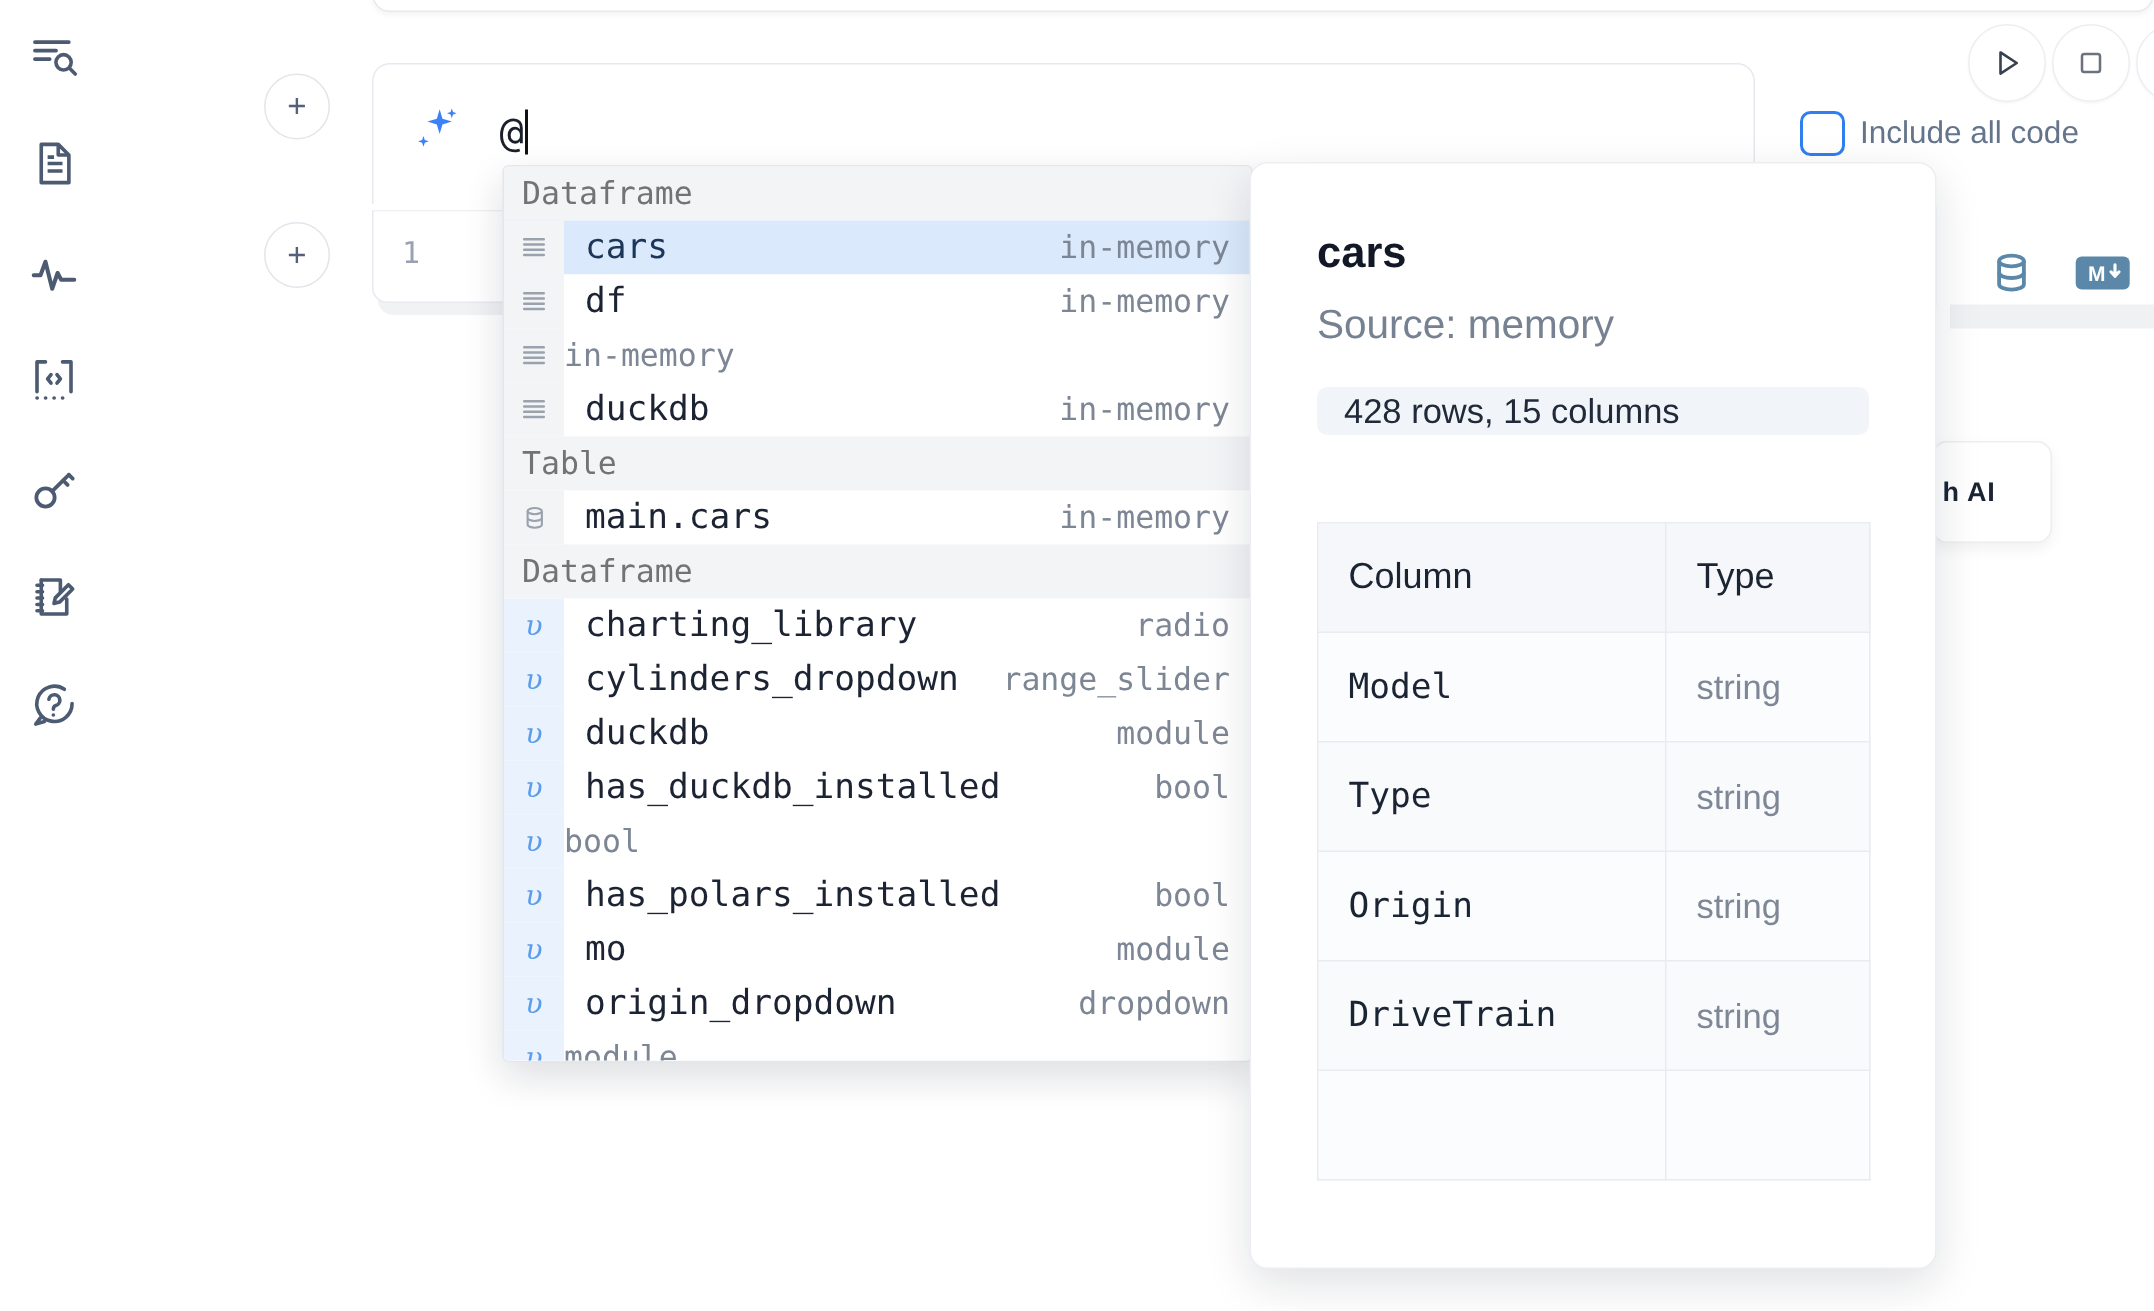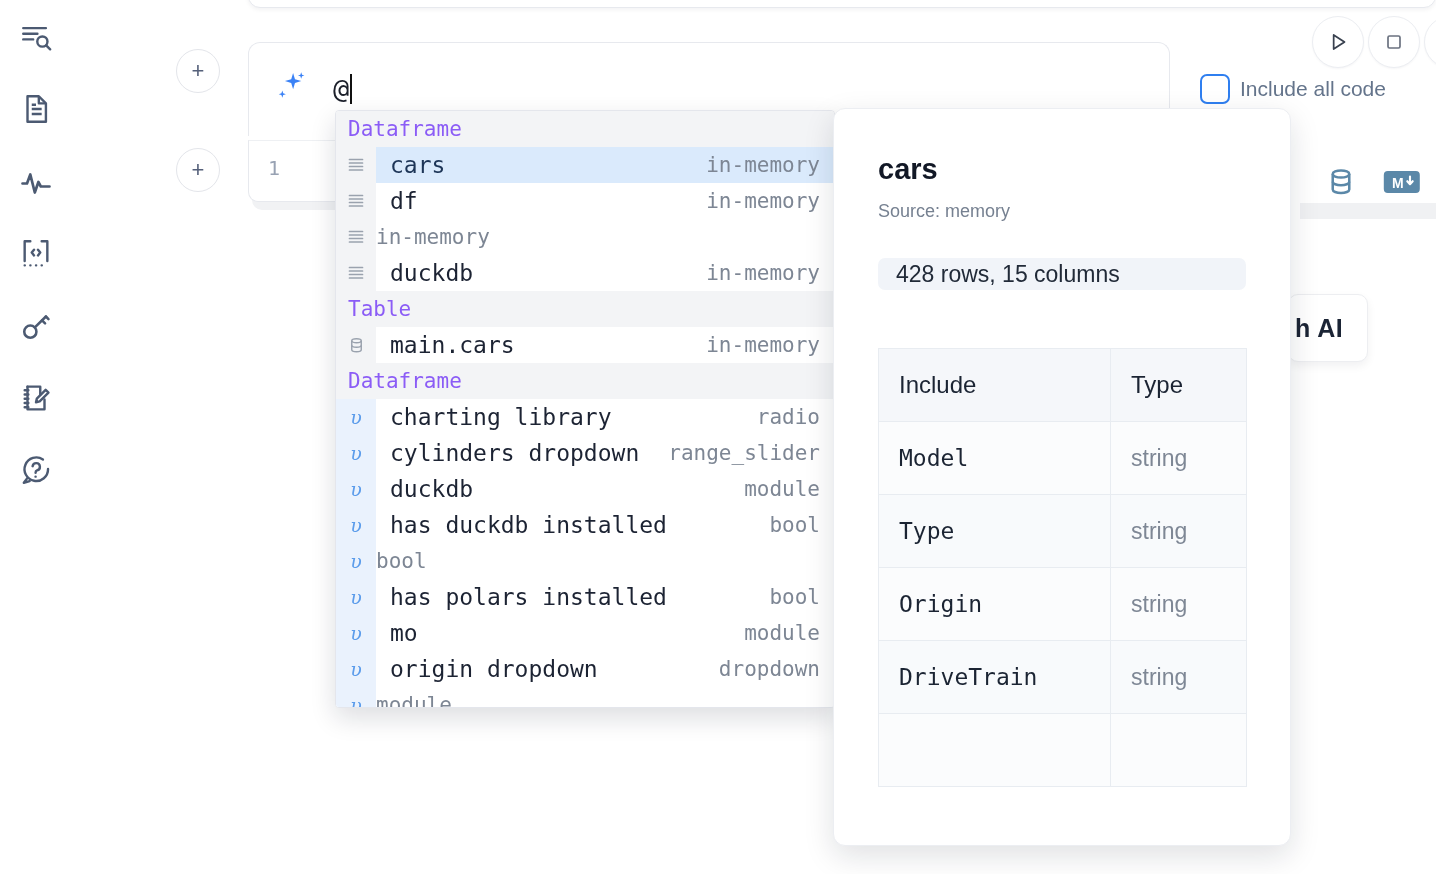--- a/index.html
+++ b/index.html
@@ -87,33 +87,33 @@
   }
   .vsep{ position:absolute; left:1290px; top:138px; width:1px; height:66px; background:#e9ebef;}
 
   
   .ai-card{
     position:absolute; left:1288px; top:294px; width:80px; height:68px;
     background:#fff; border:1px solid #edeef1; border-radius:10px;
     box-shadow:0 4px 10px rgba(16,24,40,.06);
     display:flex; align-items:center; padding-left:6px;
   }
-  .ai-card span{ font-size:25px; font-weight:700; color:#1b2435; letter-spacing:.5px;}
+  .ai-card span{ font-size:18px; font-weight:700; color:#1b2435; letter-spacing:.5px;}
 
   
   .ac{
     position:absolute; left:335px; top:110px; width:500px; height:598px;
     background:#fff; border:1px solid #e4e6ec; border-radius:4px;
     box-shadow:0 10px 26px rgba(16,24,40,.14);
     overflow:hidden; z-index:20;
   }
   .ac-group{
     height:36px; background:#f3f4f6; display:flex; align-items:center;
     padding-left:12px; font-family:"DejaVu Sans Mono", monospace;
-    font-size:21px; color:#8b5cf6;
+    font-size:21px; color:#737373;
   }
   .ac-row{
     height:36px; display:flex; align-items:center; background:#fff; cursor:pointer;
   }
   .ac-row.sel{ background:#daeafc; }
   .ac-gut{
     width:40px; height:36px; background:#f3f4f6; display:flex;
     align-items:center; justify-content:center; flex:none;
   }
   .ac-row.var .ac-gut{ background:#eaf2fd; color:#5b9ceb;
@@ -130,21 +130,21 @@
   .ac-body{ height:100%; }
 
   
   .detail{
     position:absolute; left:833px; top:108px; width:458px; height:738px;
     background:#fff; border:1px solid #eceef2; border-radius:12px;
     box-shadow:0 10px 30px rgba(16,24,40,.13);
     z-index:21; overflow:hidden;
   }
   .d-title{ position:absolute; left:44px; top:44px; font-size:29px; font-weight:700; color:#121826;}
-  .d-source{ position:absolute; left:44px; top:92px; font-size:18px; color:#768191;}
+  .d-source{ position:absolute; left:44px; top:92px; font-size:27px; color:#768191;}
   .d-pill{
     position:absolute; left:44px; top:149px; width:368px; height:32px;
     background:#f1f4f9; border-radius:7px; display:flex; align-items:center;
     padding-left:18px; font-size:23px; color:#212a38;
   }
   .d-table{
     position:absolute; left:44px; top:239px; width:368px;
     border:1px solid #e8ecf1; border-collapse:collapse; table-layout:fixed;
   }
   .d-table th, .d-table td{
@@ -376,21 +376,21 @@
     <div class="d-title">cars</div>
     <div class="d-source">Source: memory</div>
     <div class="d-pill">428 rows, 15 columns</div>
     <table class="d-table">
       <colgroup>
           <col class="c1">
           <col class="c2">
         </colgroup>
       <thead>
           <tr>
-        <th>Include</th>
+        <th>Column</th>
         <th>Type</th>
       </tr>
         </thead>
       <tbody id="detail-tbody">
           <tr>
             <td class="col">Model</td>
             <td class="typ">string</td>
           </tr>
           <tr>
             <td class="col">Type</td>

